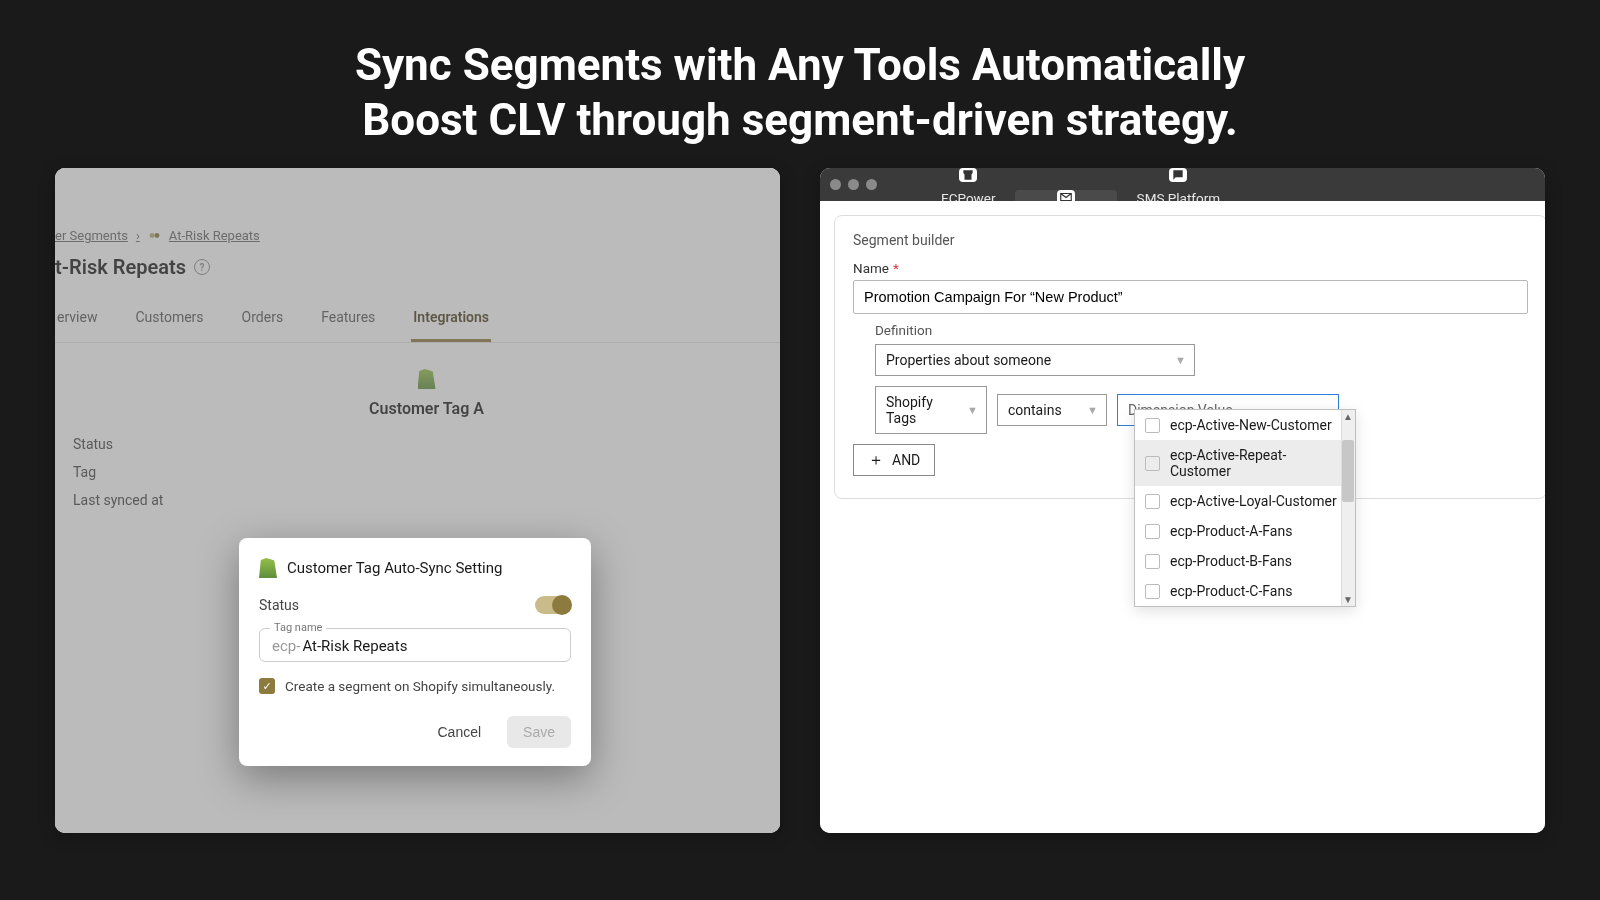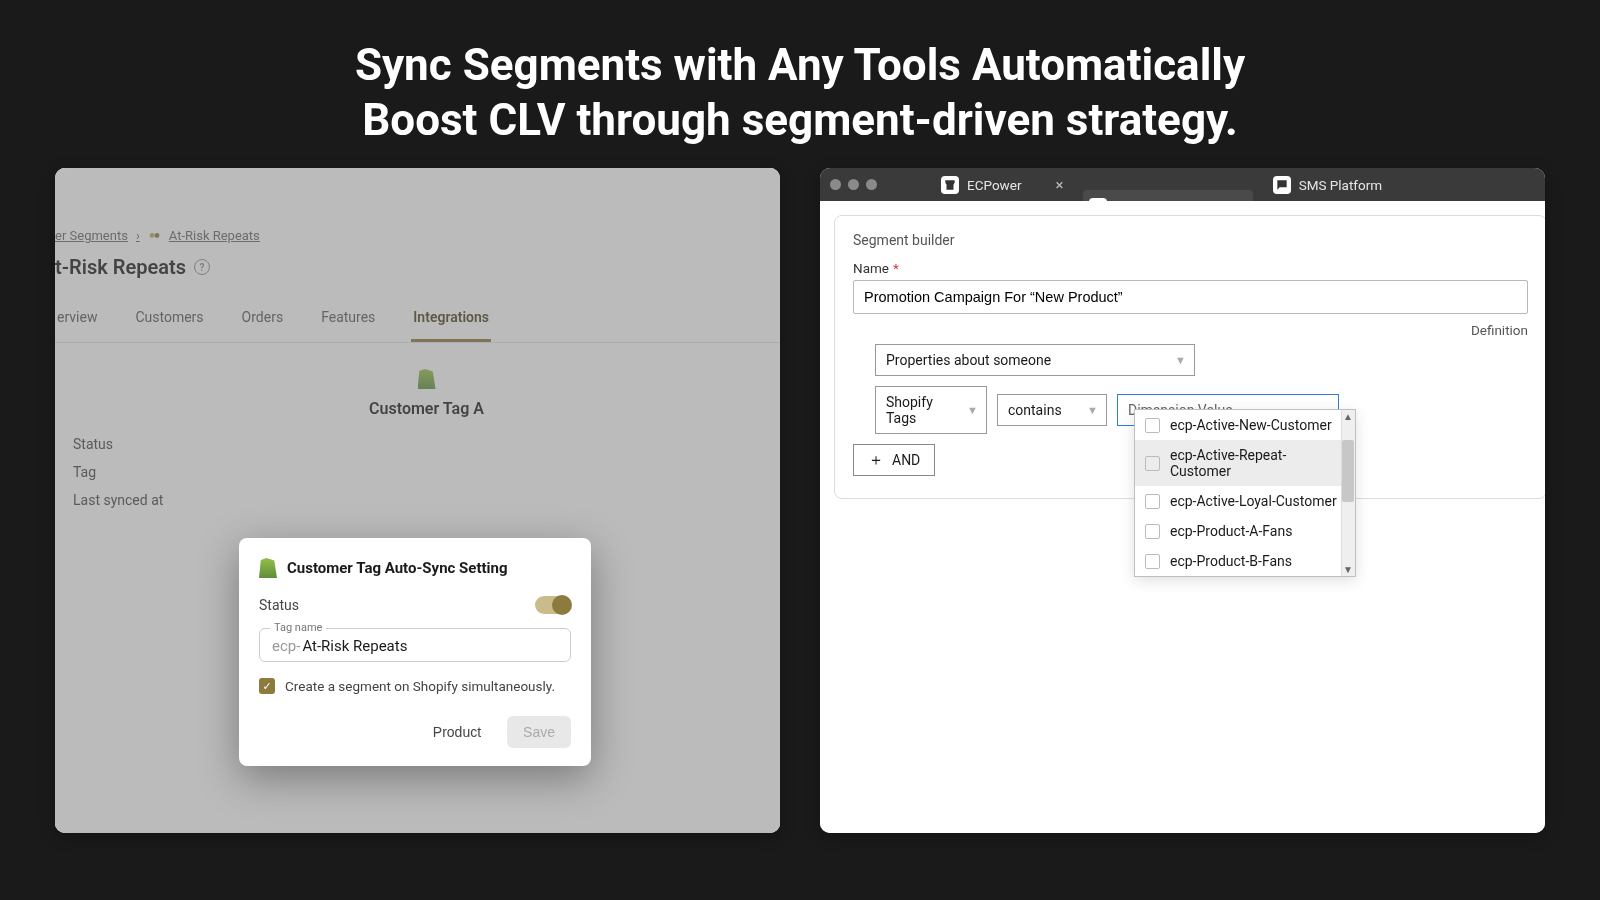--- a/index.html
+++ b/index.html
@@ -100,21 +100,21 @@
   }
 
   .modal {
     position:absolute;
     left:184px; top:370px; width:352px;
     background:#fff;
     border-radius:8px;
     box-shadow:0 12px 40px rgba(0,0,0,.35);
     padding:20px 20px 18px;
   }
-  .modal-title{ display:flex;align-items:center;gap:10px;font-size:15px;font-weight:700;margin-bottom:18px;}
+  .modal-title{ display:flex;align-items:center;gap:10px;font-size:15px;font-weight:400;margin-bottom:18px;}
   .status-row{display:flex;justify-content:space-between;align-items:center;font-size:14px;color:#444;margin-bottom:14px;}
   .toggle{
     width:36px;height:18px;border-radius:10px;background:#c9bc8a;position:relative;
   }
   .toggle::after{content:"";position:absolute;right:-1px;top:-1px;width:20px;height:20px;border-radius:50%;background:#8c7a3f;}
   .tag-field{
     border:1px solid #ccc;border-radius:6px;padding:8px 12px 6px;position:relative;margin-bottom:16px;
   }
   .tag-label{position:absolute;top:-8px;left:10px;background:#fff;padding:0 4px;font-size:11px;color:#777;}
   .tag-inline{display:flex;gap:2px;font-size:15px;}
@@ -126,35 +126,35 @@
   .btn-cancel{background:transparent;color:#444;}
   .btn-save{background:#e8e8e8;color:#aaa;}
 
   
   .titlebar{
     height:33px;background:#3a3a3a;display:flex;align-items:center;padding:0 10px;gap:14px;
     color:#e6e6e6;font-size:13.5px;
   }
   .dots{display:flex;gap:7px;margin-right:10px;}
   .dot{width:11px;height:11px;border-radius:50%;background:#8a8a8a;}
-  .tb-tab{display:flex;align-items:center;gap:8px;padding:0 6px;height:100%;}
+  .tb-tab{display:flex;align-items:center;gap:8px;padding:0 6px;height:100%;flex-direction:column;}
   .tb-tab .x{margin-left:26px;font-size:15px;color:#bbb;}
   .tb-tab.active{background:#4a4a4a;border-radius:4px 4px 0 0;margin-top:44px;}
   .tb-icon{width:18px;height:18px;border-radius:4px;background:#fff;display:flex;align-items:center;justify-content:center;}
   .tb-icon svg{width:14px;height:14px;}
 
   .canvas{background:#fff;position:absolute;top:33px;left:0;right:0;bottom:0;padding:14px 0 0 14px;}
   .card{border:1px solid #ddd;border-radius:8px;padding:16px 18px 22px;margin-right:-2px;}
   .sb-title{font-size:14px;color:#555;margin-bottom:12px;}
   .field-label{font-size:13.5px;color:#333;margin-bottom:4px;}
   .req{color:#d23b3b;margin-left:4px;}
   .name-input{
     width:100%;border:1px solid #b8b8b8;padding:8px 10px;font-size:14.5px;border-radius:2px;margin-bottom:8px;
   }
-  .def-label{font-size:13.5px;color:#555;margin:0 0 6px 22px;text-align:right;}
+  .def-label{font-size:13.5px;color:#555;margin:0 0 6px 22px;}
 
   .select-row{display:flex;gap:10px;margin:0 0 10px 22px;align-items:center;}
   .sel{
     border:1px solid #999;padding:7px 28px 7px 10px;font-size:14px;position:relative;background:#fff;min-width:0;
   }
   .sel .caret{position:absolute;right:8px;top:50%;transform:translateY(-50%);color:#aaa;font-size:11px;}
   .sel.props{width:320px;}
   .sel.tags{width:112px;}
   .sel.contains{width:110px;}
   .sel.dim{width:222px;border:1.5px solid #2e7dd7;color:#666;}
@@ -244,21 +244,21 @@
         <span class="tag-inline">
           <span class="tag-prefix">ecp-</span>
           <span>At-Risk Repeats</span>
         </span>
       </div>
       <div class="check-row">
         <span class="checkbox">✓</span>
         <span>Create a segment on Shopify simultaneously.</span>
       </div>
       <div class="modal-actions">
-        <button class="btn btn-cancel">Product</button>
+        <button class="btn btn-cancel">Cancel</button>
         <button class="btn btn-save">Save</button>
       </div>
     </div>
   </div>
 
   <div class="panel">
     <div class="titlebar">
       <div class="dots">
         <span class="dot"></span>
         <span class="dot"></span>
@@ -345,20 +345,24 @@
           <span>ecp-Active-Loyal-Customer</span>
         </div>
         <div class="dd-item">
           <span class="dd-check"></span>
           <span>ecp-Product-A-Fans</span>
         </div>
         <div class="dd-item">
           <span class="dd-check"></span>
           <span>ecp-Product-B-Fans</span>
         </div>
+        <div class="dd-item">
+          <span class="dd-check"></span>
+          <span>ecp-Product-C-Fans</span>
+        </div>
         <div class="scroll">
           <span class="arrow up">▲</span>
           <span class="thumb"></span>
           <span class="arrow down">▼</span>
         </div>
       </div>
     </div>
   </div>
 
 </div>

